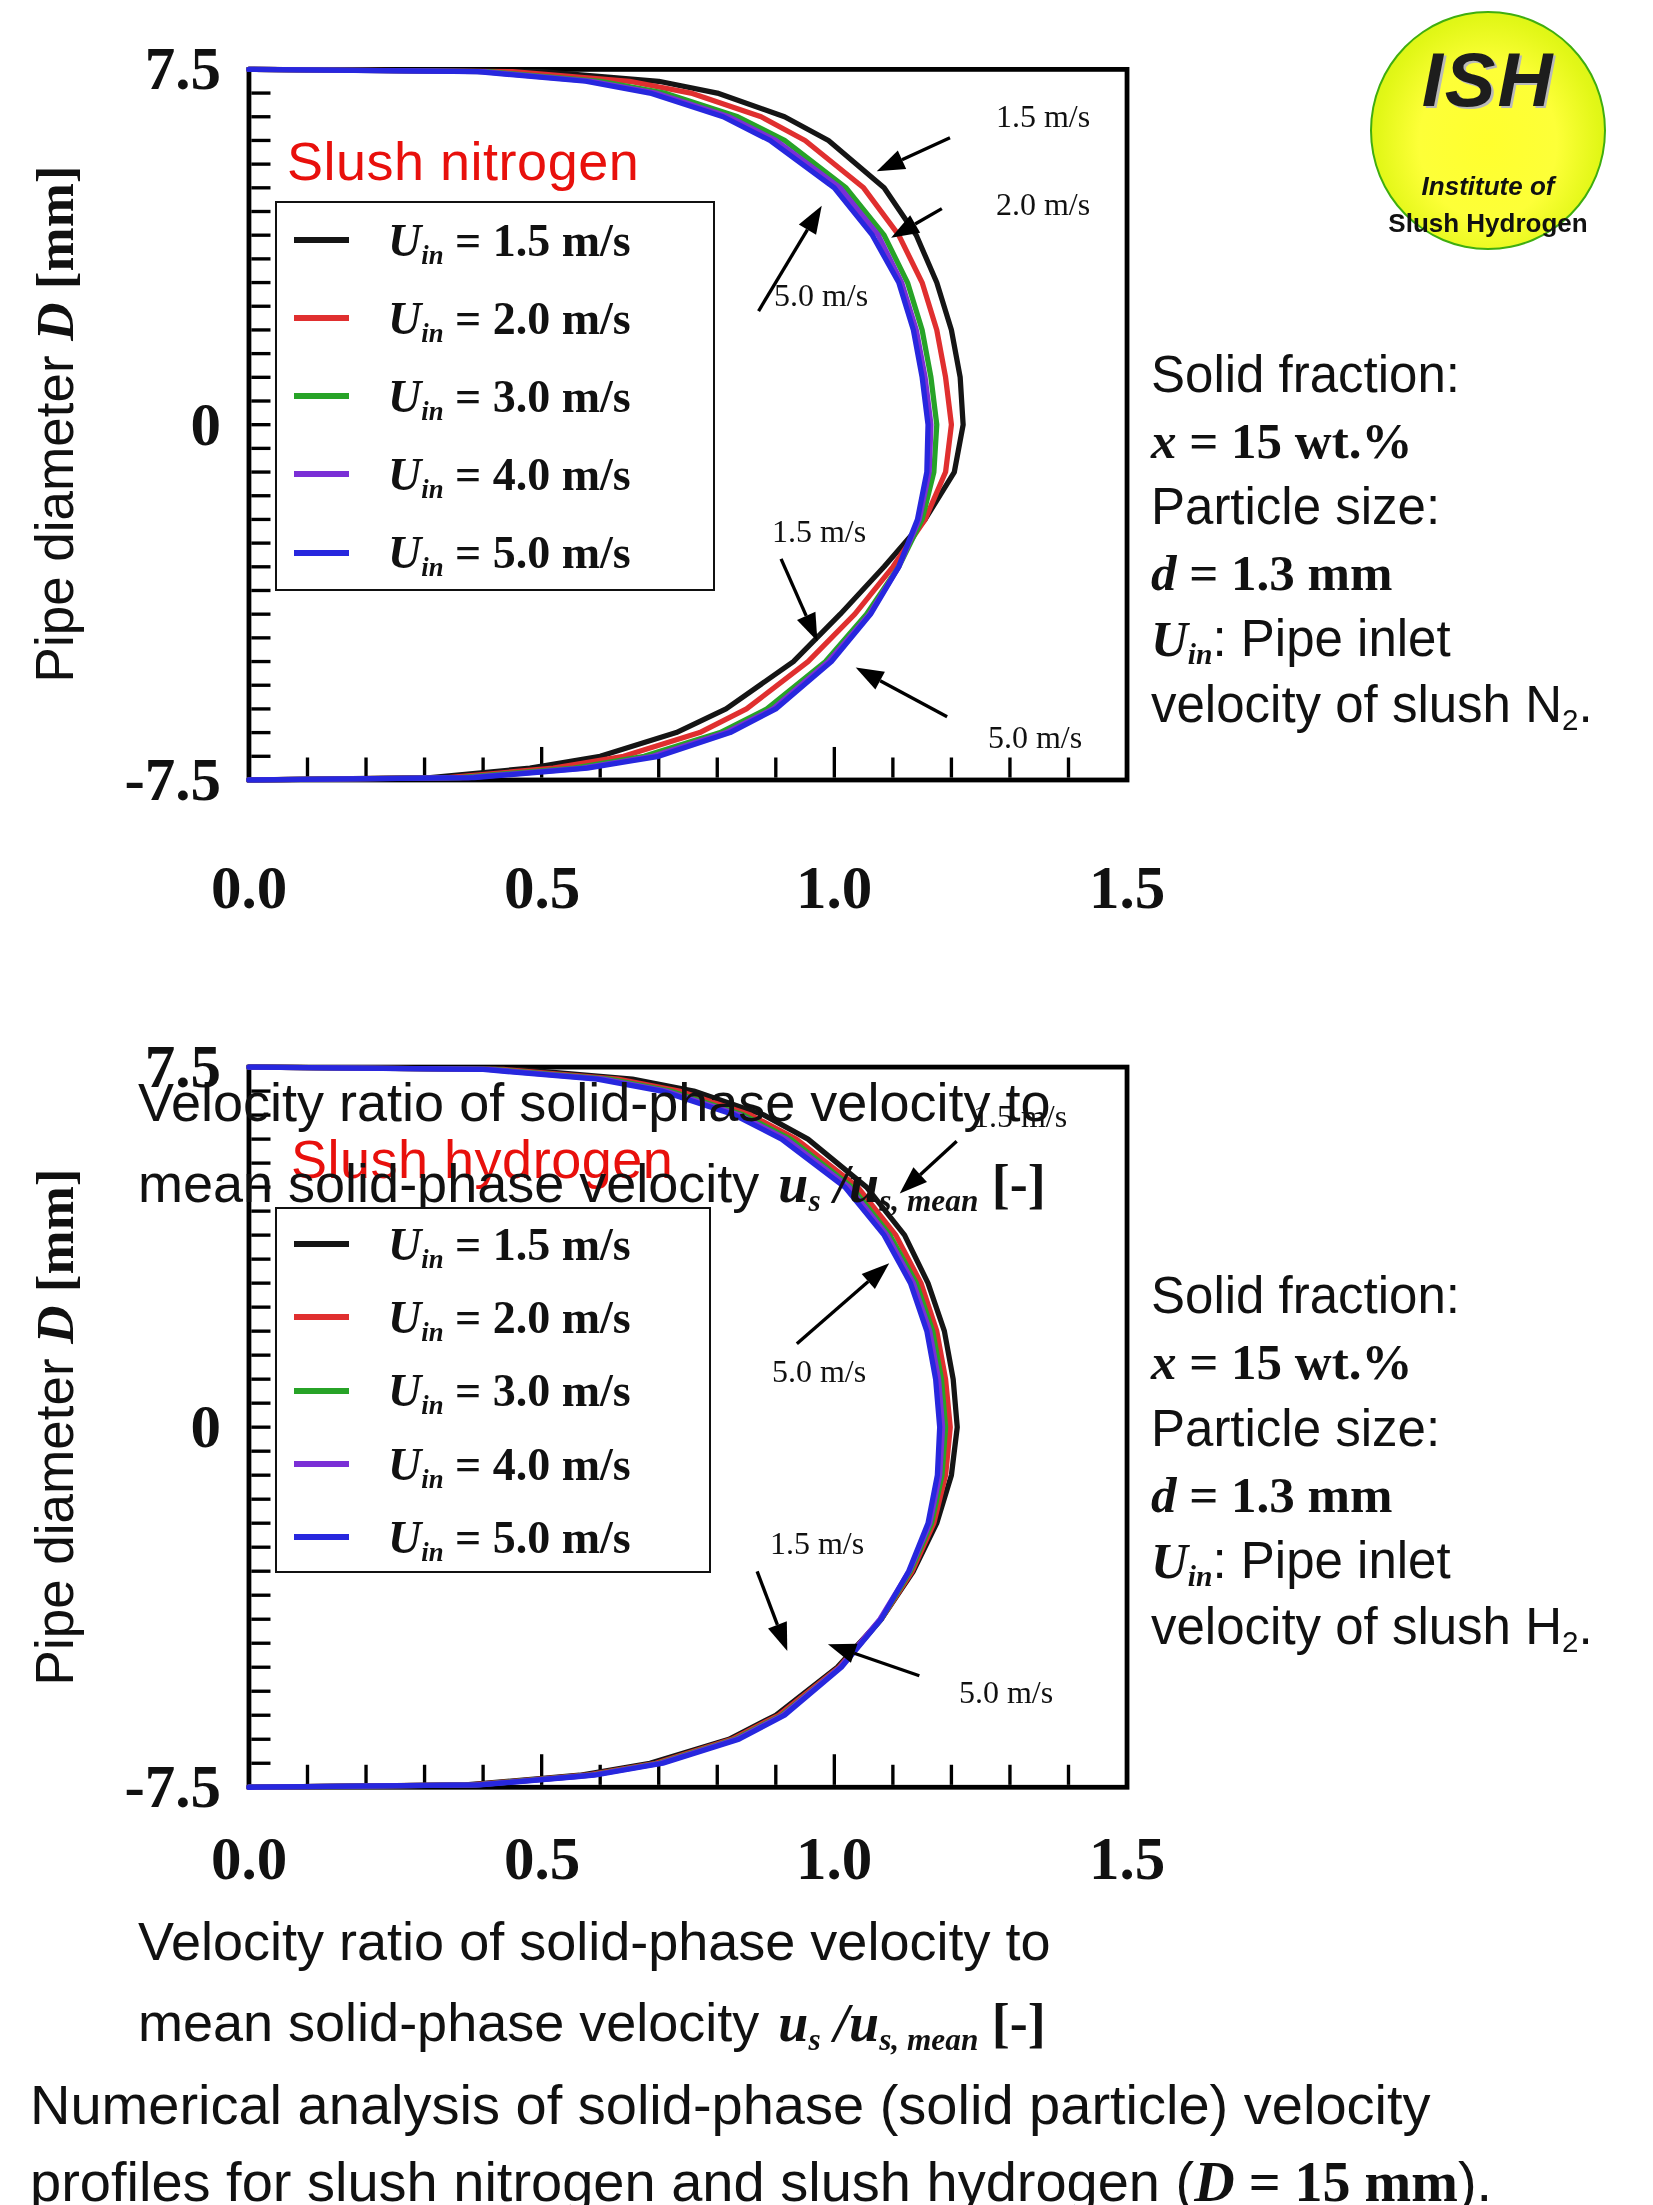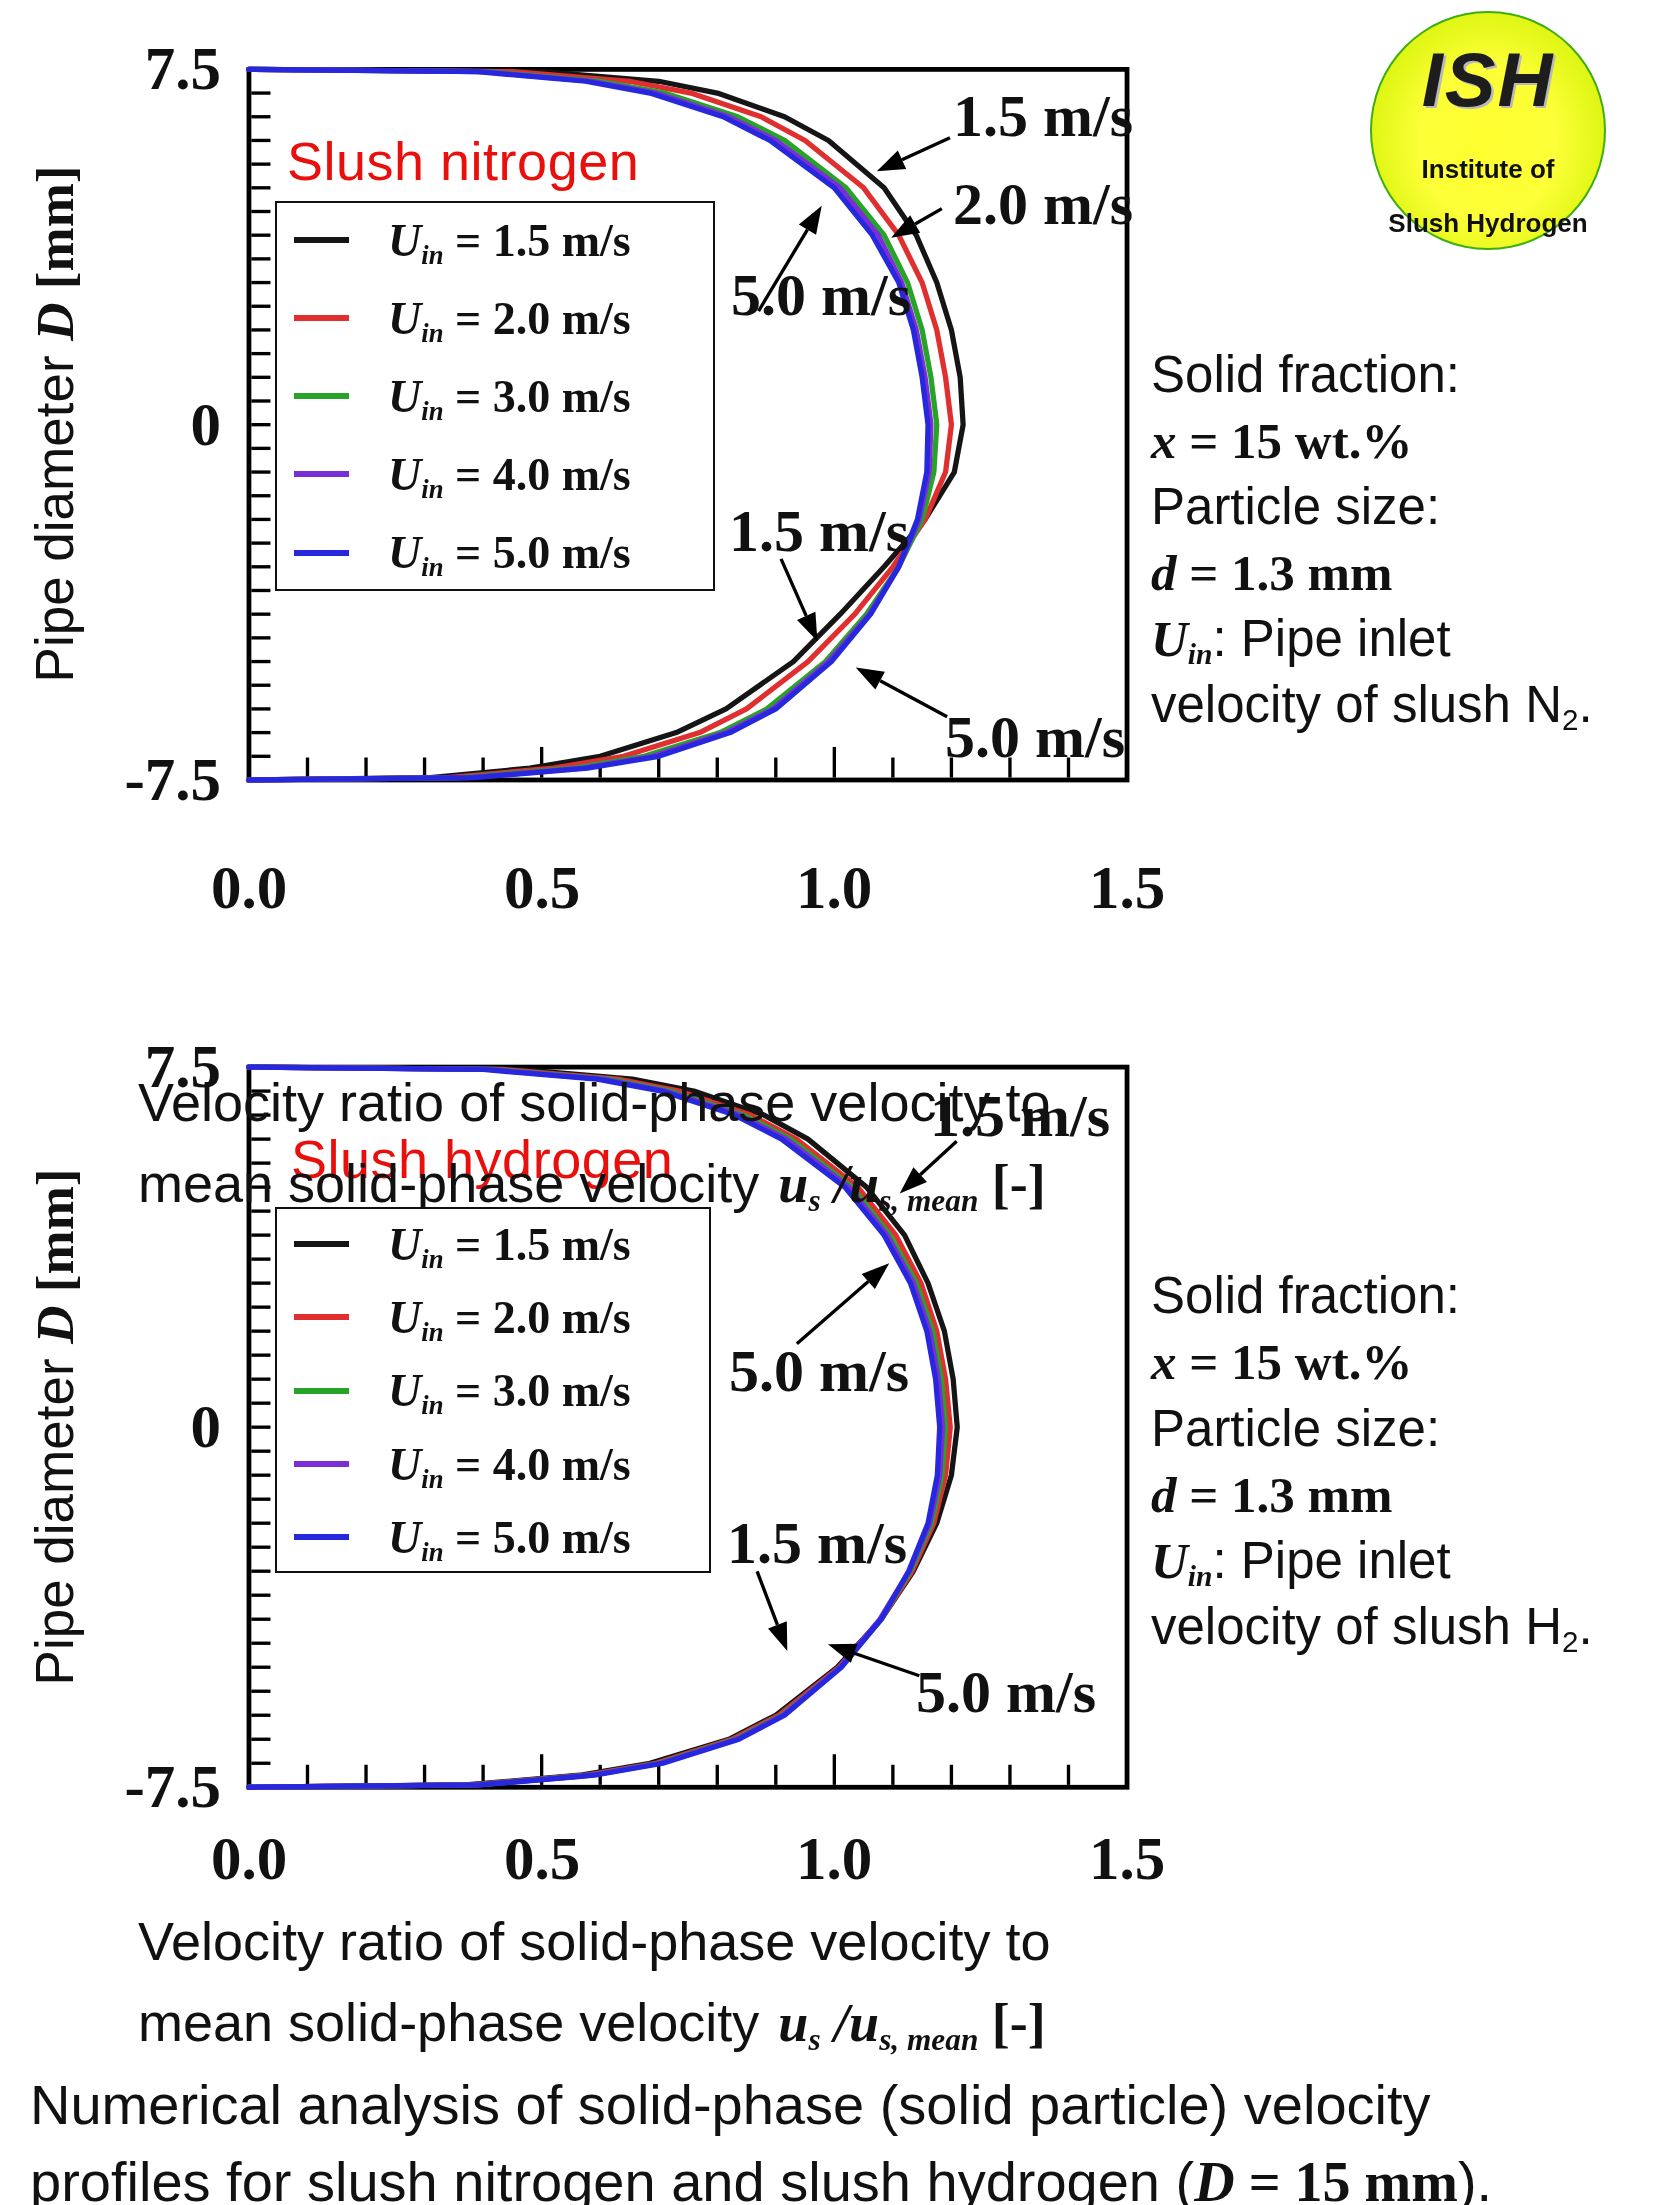--- a/index.html
+++ b/index.html
@@ -30,39 +30,39 @@
   .mathgap{display:inline-block;width:19px;}
   
   .cap{position:absolute;left:30px;white-space:nowrap;font-size:56px;font-weight:500;}
   #cap1{top:2072px;}
   #cap2{top:2149px;}
   
   .tick{position:absolute;font-family:"Liberation Serif",serif;font-weight:bold;
         font-size:61px;white-space:nowrap;transform:translate(-50%,-50%);}
   .ytick{transform:translate(-100%,-50%);}
   
-  .ann{position:absolute;font-family:"Liberation Serif",serif;font-weight:bold;
-       font-size:60px;white-space:nowrap;transform:translate(-50%,-50%);}
+  .ann{position:absolute;font-family:"Liberation Serif",serif;font-weight:normal;
+       font-size:32px;white-space:nowrap;transform:translate(-50%,-50%);}
   
   .legend-box{position:absolute;border:2.4px solid #111;background:#fff;}
   .legend-swatch{position:absolute;height:5.7px;}
   .legend-label{position:absolute;font-family:"Liberation Serif",serif;font-weight:bold;
         font-size:46px;white-space:nowrap;transform:translateY(-50%);}
   
   .side-line{position:absolute;font-size:51px;white-space:nowrap;transform:translateY(-50%);margin-top:32px;}
   
   #logo{position:absolute;left:1370px;top:10.5px;width:232px;height:235px;border-radius:50%;
         border:2.9px solid #3fae0f;
         background:radial-gradient(ellipse at 50% 55%, #ffff2e 0%, #fdff38 42%, #e2f717 68%, #c3ea19 100%);}
   #logo .labbr{position:absolute;left:0;top:23px;width:100%;text-align:center;
         font-family:"Liberation Sans",sans-serif;font-style:italic;font-weight:bold;
         font-size:76px;letter-spacing:1.9px;color:#1d1d1d;text-shadow:2.4px 1.9px 0 #b9b9b9;}
   #logo .lsub{position:absolute;left:0;width:100%;text-align:center;font-weight:bold;
         font-size:26px;color:#111;}
-  #logo .l1{top:141px;}
+  #logo .l1{top:158px;font-style:italic;}
   #logo .l2{top:195px;}
 </style>
 </head>
 <body>
 
 <div id="page">
 
   <svg id="plot-layer" width="1654" height="2205" viewBox="0 0 3456 4608" xmlns="http://www.w3.org/2000/svg">
       <rect x="520" y="145" width="1835" height="1485" fill="none" stroke="#000" stroke-width="10"></rect>
       <line x1="525" y1="1630" x2="565" y2="1630" stroke="#000" stroke-width="7"></line>

